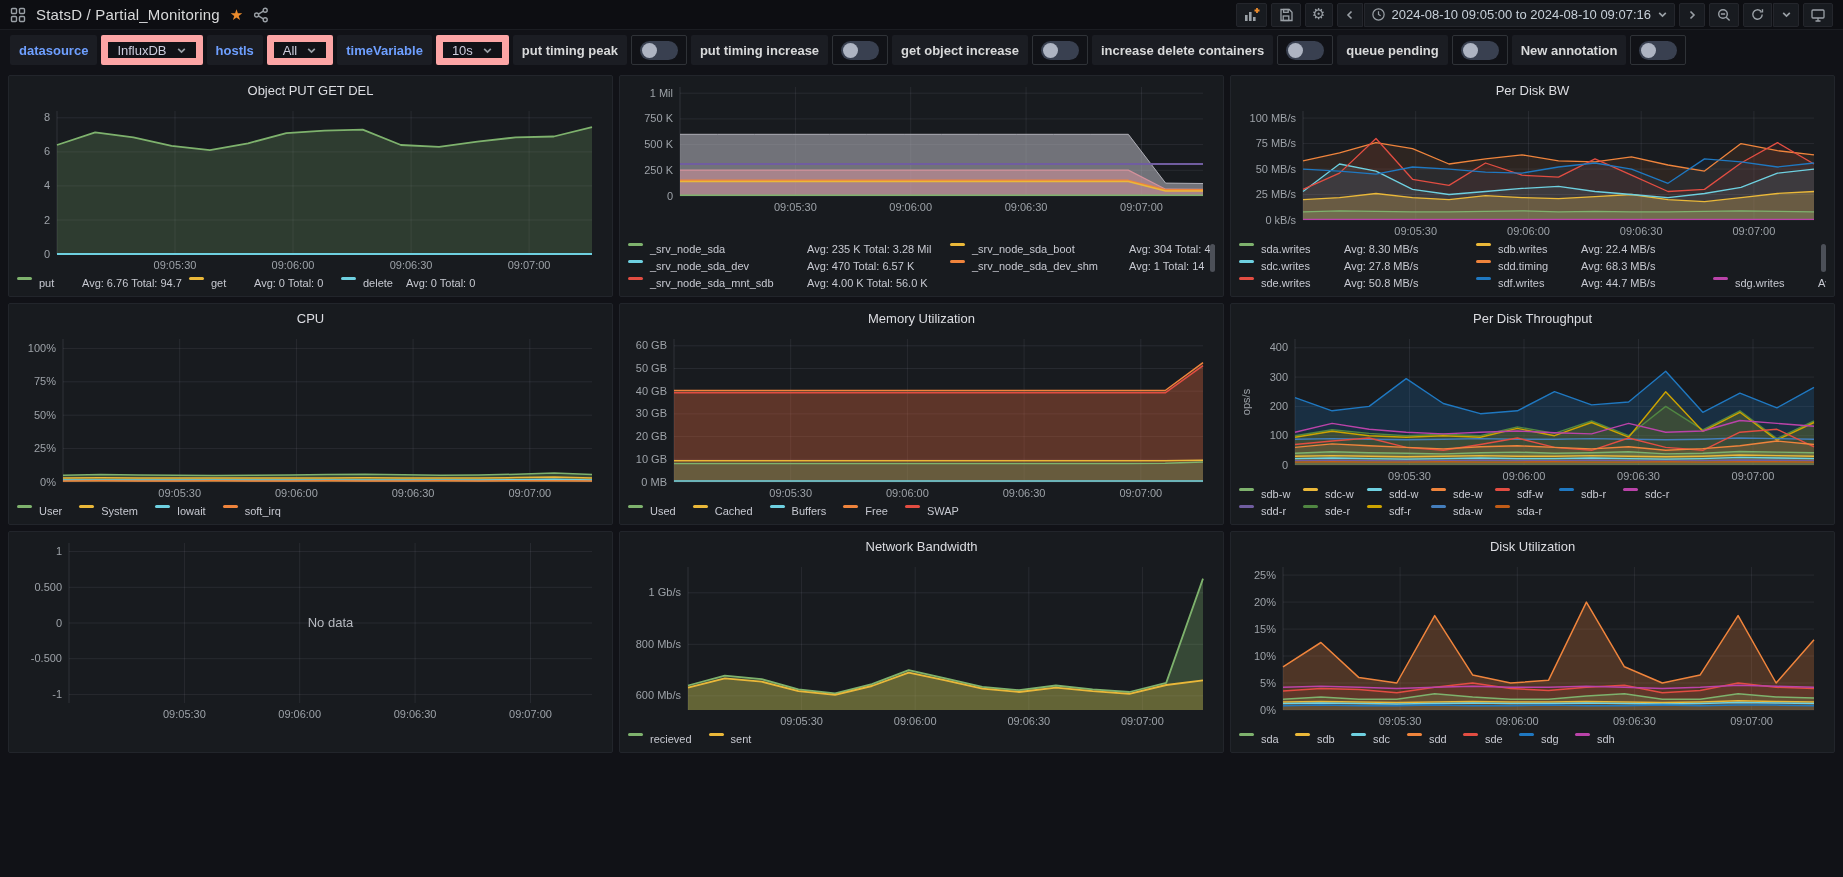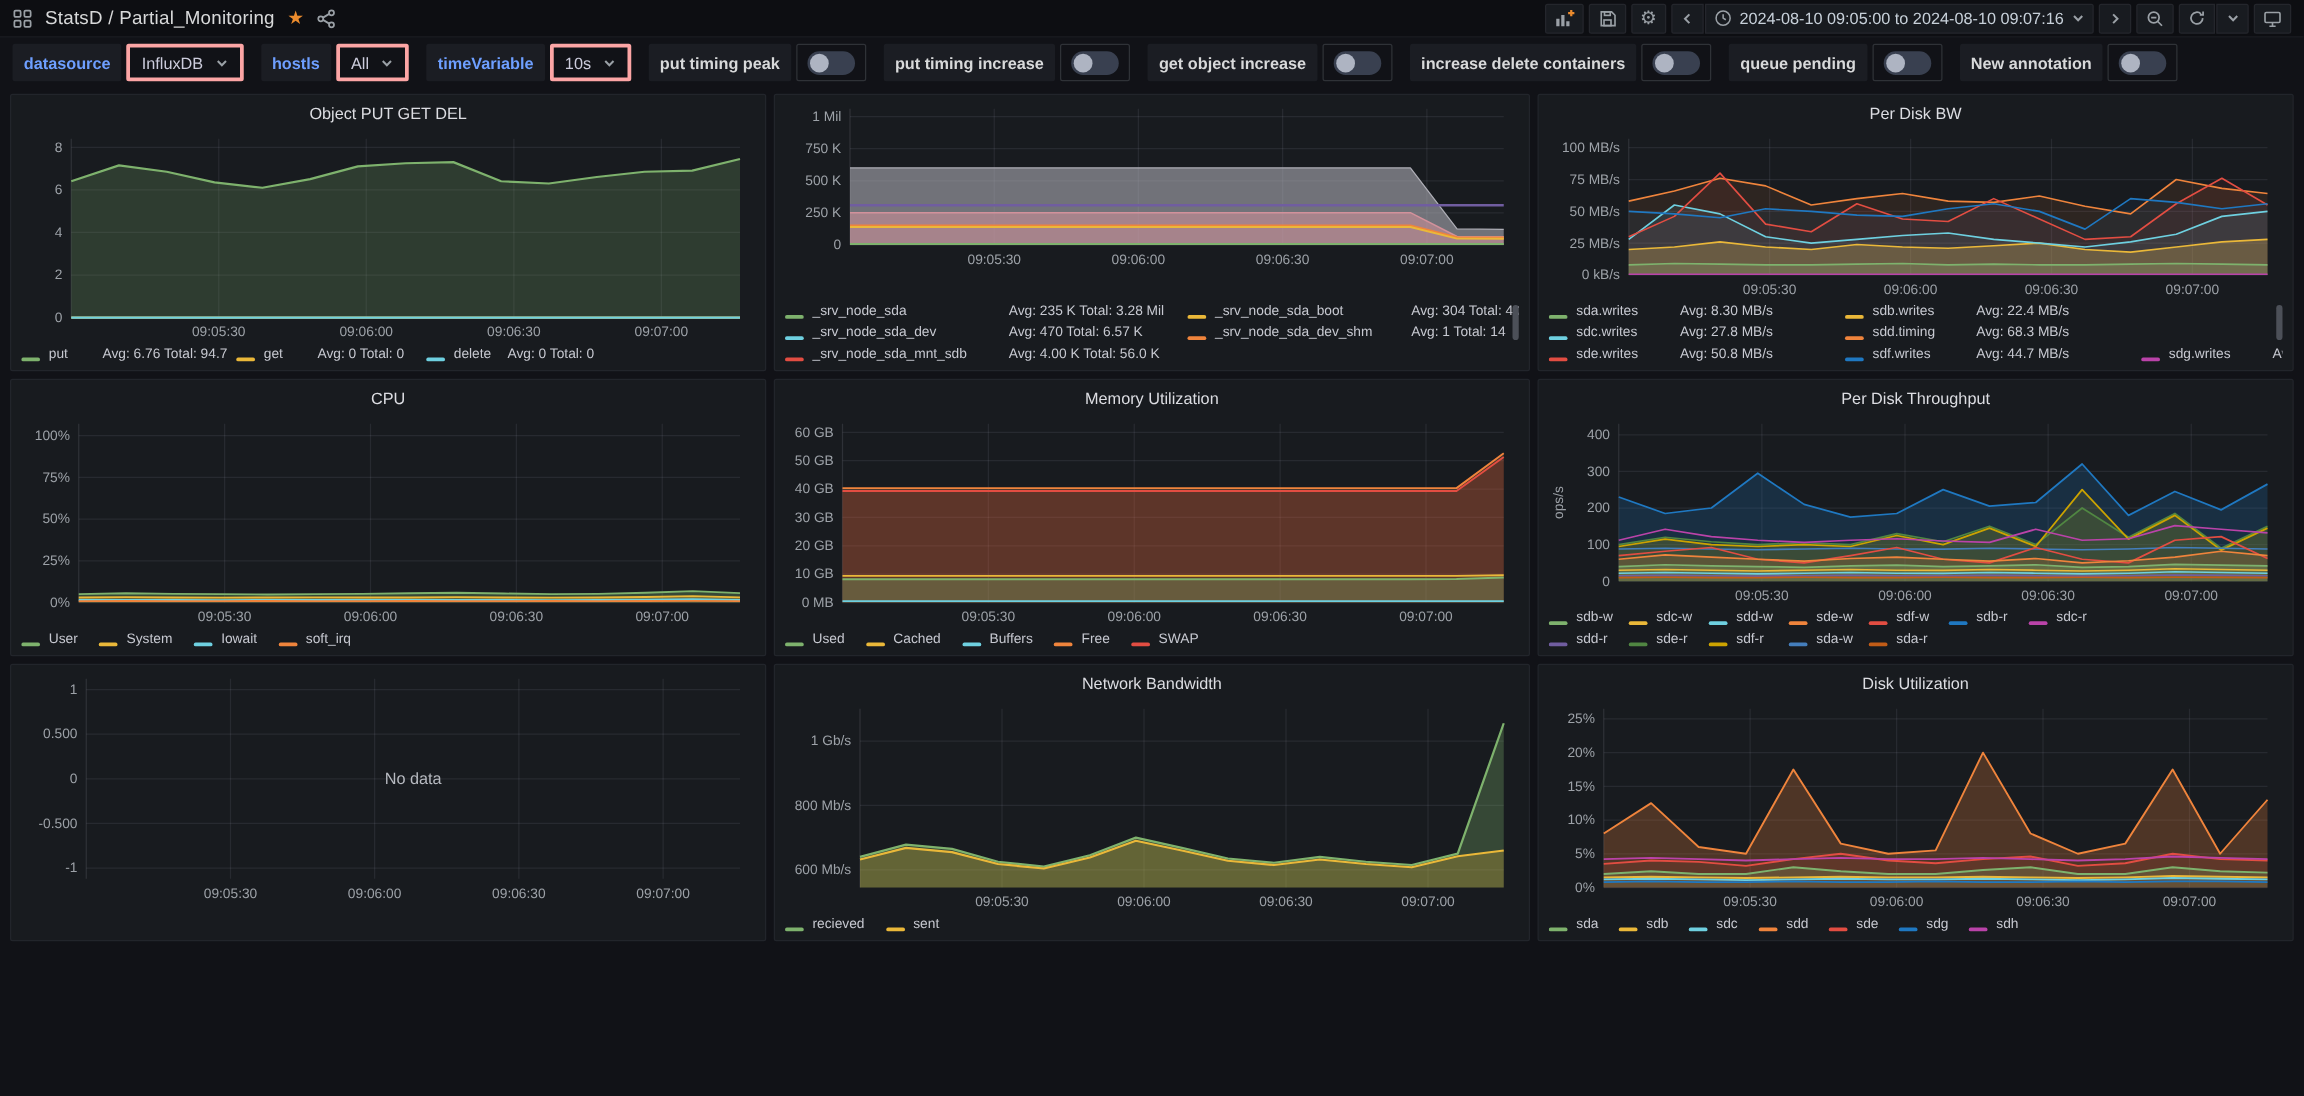--- a/index.html
+++ b/index.html
@@ -16,46 +16,46 @@
   .icn svg { display:block; }
   .glyph { font-family:"DejaVu Sans",sans-serif; font-size:15px; color:#9aa0a6; line-height:1; }
   .nav-right { display:flex; align-items:center; gap:4px; }
   .nav-btn { height:24px; min-width:26px; display:flex; align-items:center; justify-content:center;
     gap:6px; padding:0 6px; background:#181b20; border:1px solid #24262c; border-radius:2px;
     color:#c7d0d9; font-size:13px; cursor:pointer; white-space:nowrap; }
   .nav-btn.joined-l { border-top-right-radius:0; border-bottom-right-radius:0; }
   .nav-btn.joined-r { border-top-left-radius:0; border-bottom-left-radius:0; margin-left:-3px; }
 
   
-  .varrow { display:flex; align-items:center; gap:14px; padding:5px 10px 6px; }
+  .varrow { display:flex; align-items:center; gap:4px; padding:5px 10px 6px; }
   .var-group { display:flex; align-items:center; gap:4px; }
   .var-label { height:30px; display:flex; align-items:center; padding:0 9px; background:#1b1d23;
     border-radius:2px; font-size:13px; font-weight:600; color:#d8d9da; }
   .var-label.blue { color:#6e9fff; }
   .var-value { height:30px; display:flex; align-items:center; gap:9px; padding:0 9px;
-    background:#111217; border:3px solid #fca5a5; border-radius:2px; font-size:13px; color:#ccccdc; cursor:pointer; }
+    background:#111217; border:7px solid #fca5a5; border-radius:2px; font-size:13px; color:#ccccdc; cursor:pointer; }
   .toggle-box { height:30px; display:flex; align-items:center; padding:0 8px;
     background:#111217; border:1px solid #2f3237; border-radius:2px; cursor:pointer; }
   .toggle { width:38px; height:19px; border-radius:10px; background:#394050; position:relative; display:inline-block; }
   .toggle .knob { position:absolute; left:2px; top:2px; width:15px; height:15px; border-radius:50%; background:#aeb4c2; }
 
   
   .dashboard { padding:4px 8px; display:grid; grid-template-columns:repeat(3,1fr);
     grid-auto-rows:222px; gap:6px; }
   .panel { background:#181b1f; border:1px solid #22252b; border-radius:2px;
     display:flex; flex-direction:column; padding:3px 8px 5px; overflow:hidden; }
   .panel-title { height:24px; line-height:24px; text-align:center; font-size:13px;
     color:#dcdde2; font-weight:500; cursor:pointer; white-space:nowrap; }
   .chart { flex:1; min-height:0; position:relative; }
   svg text { font-family:"Liberation Sans","DejaVu Sans",sans-serif; }
 
   
   .legend-wrap { position:relative; }
   .lg-row { height:17px; display:flex; align-items:center; gap:18px; overflow:hidden; white-space:nowrap; }
-  .lg-item { display:inline-flex; align-items:flex-end; gap:7px; font-size:11px; color:#c7c9d1; cursor:pointer; }
+  .lg-item { display:inline-flex; align-items:flex-start; gap:7px; font-size:11px; color:#c7c9d1; cursor:pointer; }
   .lg-swatch { width:15px; height:3px; border-radius:2px; flex:none; }
   .lg-value { color:#c7c9d1; }
   .cols-p1 .lg-row { display:grid; grid-template-columns:172px 152px 1fr; gap:0; }
   .cols-p1 .lg-label { min-width:36px; }
   .cols-p2 .lg-row { display:grid; grid-template-columns:322px 1fr; gap:0; }
   .cols-p2 .lg-label { min-width:150px; }
   .cols-p3 .lg-row { display:grid; grid-template-columns:237px 237px 1fr; gap:0; }
   .cols-p3 .lg-label { min-width:76px; }
   .cols-p6 .lg-row { display:grid; grid-template-columns:repeat(7,64px); gap:0; }
   .cols-p9 .lg-row { display:grid; grid-template-columns:repeat(7,56px); gap:0; }

